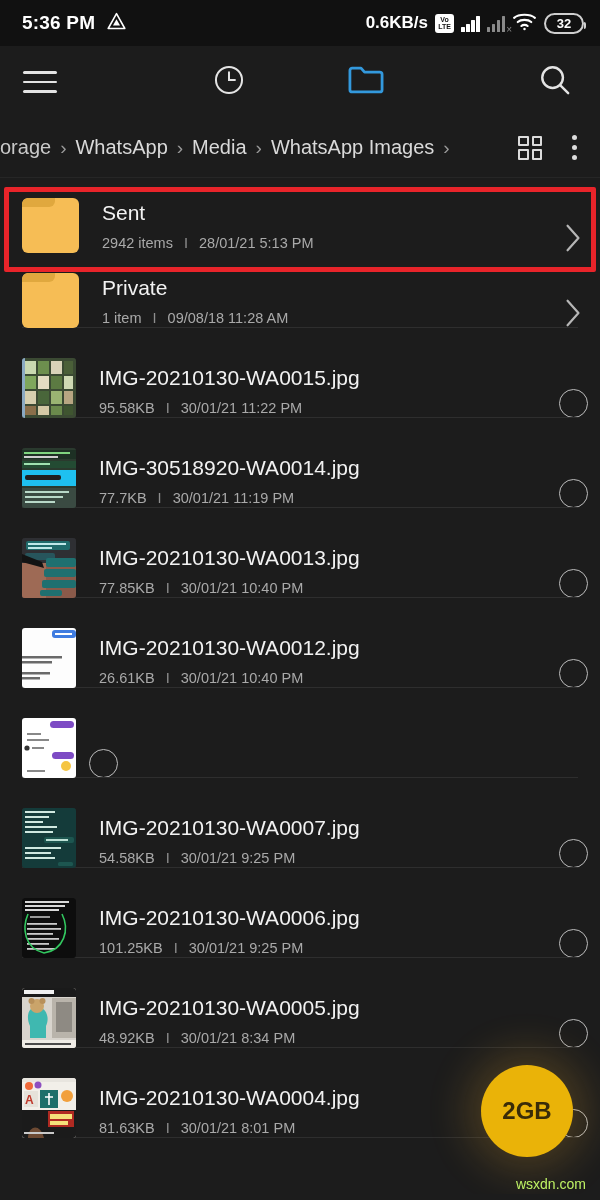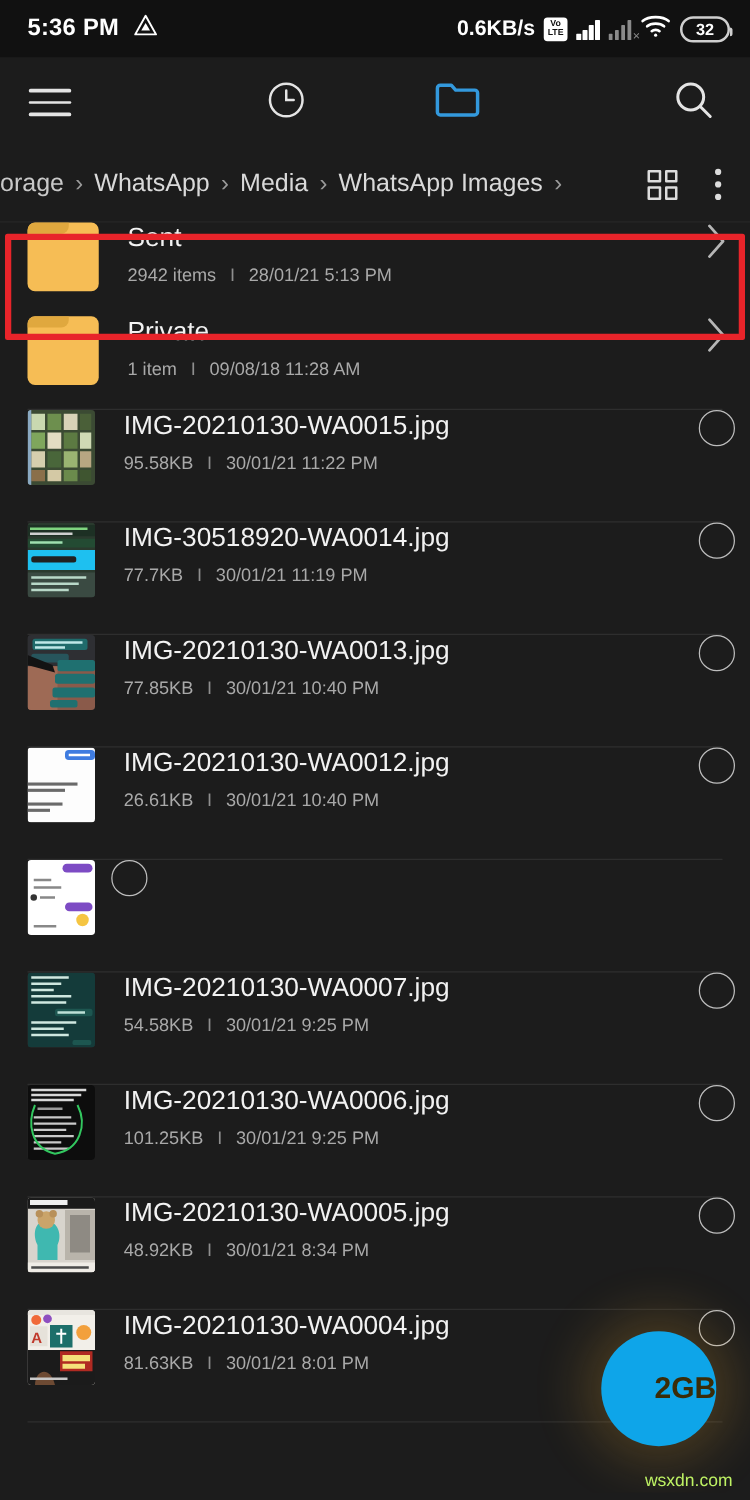--- a/index.html
+++ b/index.html
@@ -84,21 +84,21 @@
     grid-template-columns: 1fr 1fr; grid-template-rows: 1fr 1fr; gap: 3px;
     margin-right: 30px; flex: none;
   }
   .gridicon i { display: block; border: 2px solid #dcdcdc; border-radius: 1px; }
   .kebab { width: 6px; display: flex; flex-direction: column; gap: 5px; flex: none; }
   .kebab i { display: block; width: 5px; height: 5px; border-radius: 50%; background: #dcdcdc; }
 
   
   .list { position: relative; }
   .row {
-    position: relative; display: flex; align-items: flex-start;
+    position: relative; display: flex; align-items: flex-end;
     height: 90px; padding: 0 0 0 22px;
   }
   .row.folder { height: 75px; }
   .row .sep {
     position: absolute; left: 22px; right: 22px; bottom: 0;
     height: 1px; background: #2e2e2e;
   }
 
   .fi-folder {
     width: 57px; height: 55px; border-radius: 6px; flex: none;
@@ -140,22 +140,22 @@
   .highlight {
     position: absolute; left: 4px; top: 187px; width: 592px; height: 85px;
     border: 5px solid #e8242a; border-radius: 2px;
     pointer-events: none;
   }
 
   
   .fab {
     position: absolute; right: 27px; bottom: 43px;
     width: 92px; height: 92px; border-radius: 50%;
-    background: #0ea5e9;
-    display: flex; align-items: center; justify-content: flex-end;
+    background: #eab308;
+    display: flex; align-items: center; justify-content: center;
     box-shadow: 0 0 42px 14px rgba(249,178,51,.20);
   }
   .fab span { color: #3a2c08; font-size: 24px; font-weight: bold; }
 
   .watermark {
     position: absolute; right: 14px; bottom: 8px;
     color: #bef264; font-size: 14px;
   }
 
   .navhint {

